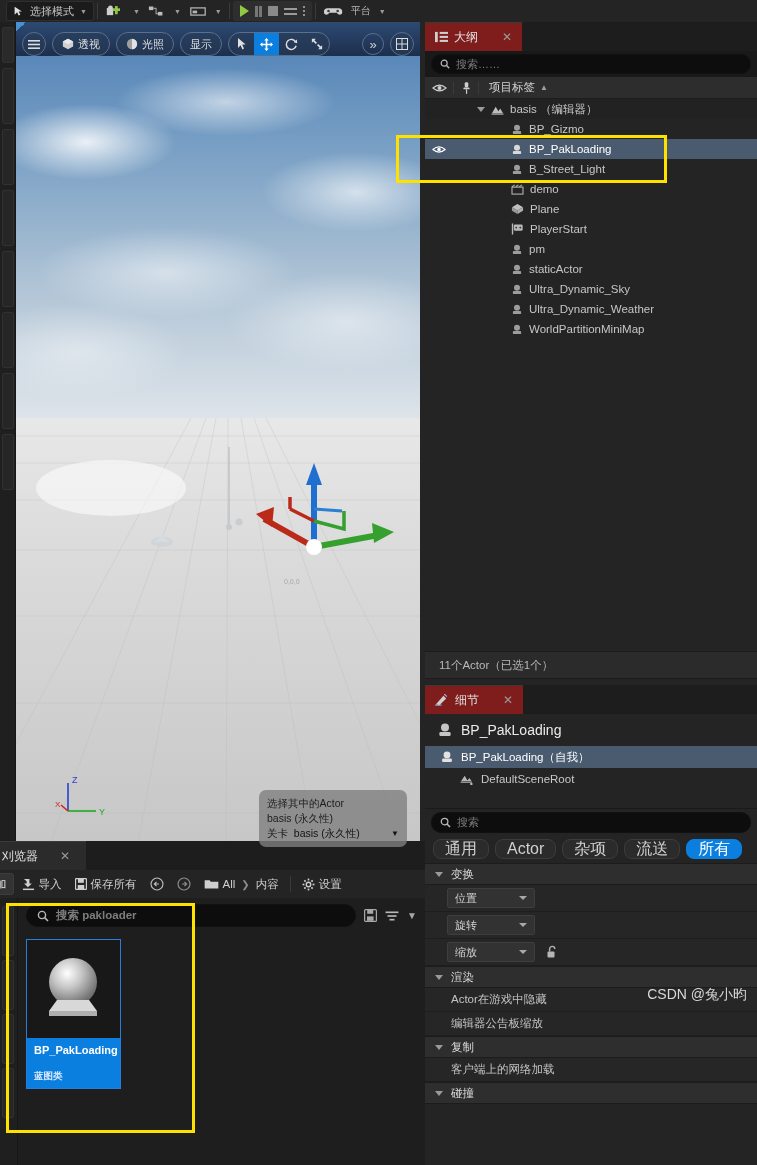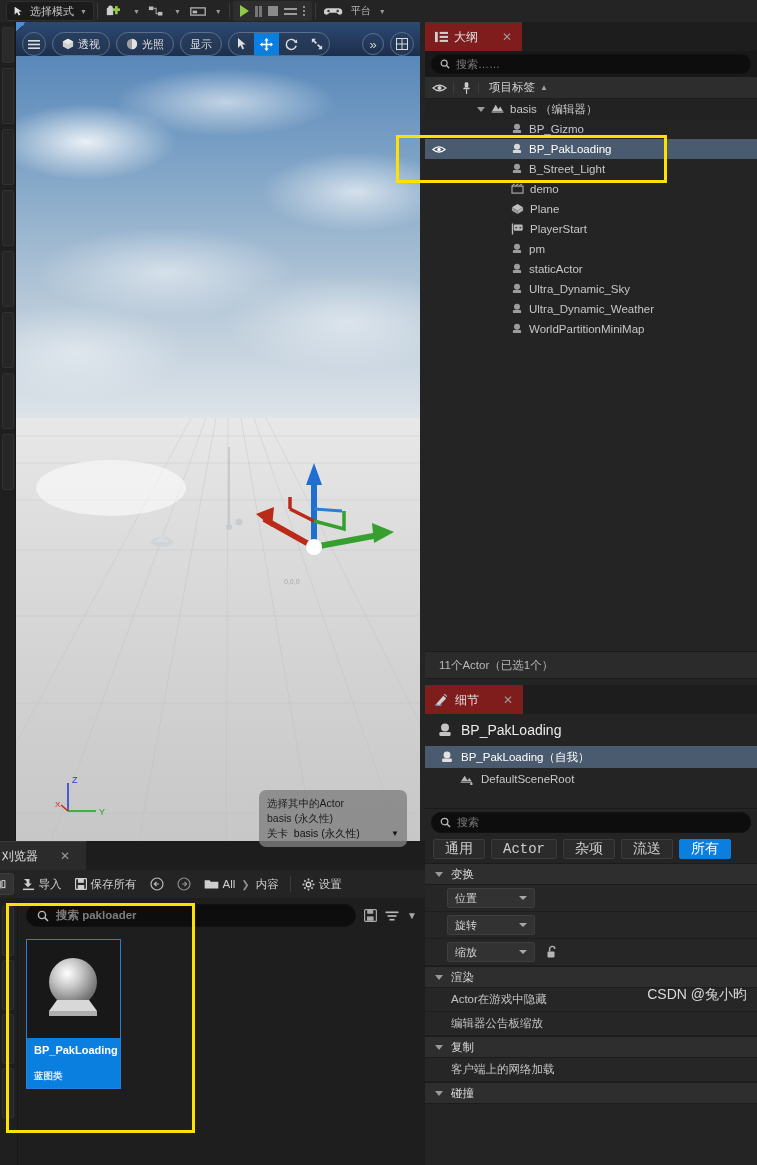--- a/index.html
+++ b/index.html
@@ -123,42 +123,42 @@
 
   .tree { background:#242424; }
   .trow {
     height:20px; display:flex; align-items:center; font-size:11.5px; color:#c6c6c6;
     position:relative;
   }
   .trow.alt { background:#222222; }
   .trow.sel { background:#4a5b70; color:#ffffff; }
   .trow .eyecol { width:28px; display:flex; align-items:center; justify-content:center; }
   .trow .indent2 { width:58px; }
-  .trow .tlabel { display:flex; gap:6px; }
+  .trow .tlabel { display:flex; align-items:center; gap:6px; }
   .tri-down { width:0;height:0;border-left:4px solid transparent;border-right:4px solid transparent;border-top:5px solid #9a9a9a; }
 
   .statusrow {
     height:28px; background:#2b2b2b; display:flex; align-items:center;
     padding-left:14px; font-size:11.5px; color:#b9b9b9;
     border-top:1px solid #1b1b1b; border-bottom:1px solid #1b1b1b;
   }
 
   
   .det-title { height:32px; display:flex; align-items:center; gap:8px; padding-left:12px;
                font-size:14px; color:#eaeaea; background:#242424; }
   .det-row { height:22px; display:flex; align-items:center; gap:7px; font-size:11.5px; color:#c8c8c8; }
   .det-row.sel { background:#4a5b70; color:#fff; }
   .det-sep { height:1px; background:#1a1a1a; }
 
   .det-search { height:26px; background:#242424; display:flex; align-items:center; padding:0 6px; }
   .filterrow { height:28px; display:flex; align-items:center; gap:6px; padding:0 8px; background:#242424; }
   .fbtn {
-    height:20px; padding:0 11px; border:1px solid #3c3c3c; border-radius:2px;
-    background:#2b2b2b; font-size:14px; color:#cfcfcf;
-    display:flex; align-items:center; justify-content:center;font-family:Liberation Mono, monospace;
+    height:20px; padding:0 11px; border:1px solid #3c3c3c; border-radius:8px;
+    background:#2b2b2b; font-size:16px; color:#cfcfcf;
+    display:flex; align-items:center; justify-content:center;
   }
   .fbtn.active { background:#0b7fe0; border-color:#0b7fe0; color:#fff; }
 
   .sect {
     height:22px; background:#2e2e2e; display:flex; align-items:center; gap:8px;
     padding-left:10px; font-size:11.5px; color:#dcdcdc;
     border-top:1px solid #1c1c1c; border-bottom:1px solid #1c1c1c;
   }
   .prow {
     height:24px; display:flex; align-items:center; padding-left:26px;

